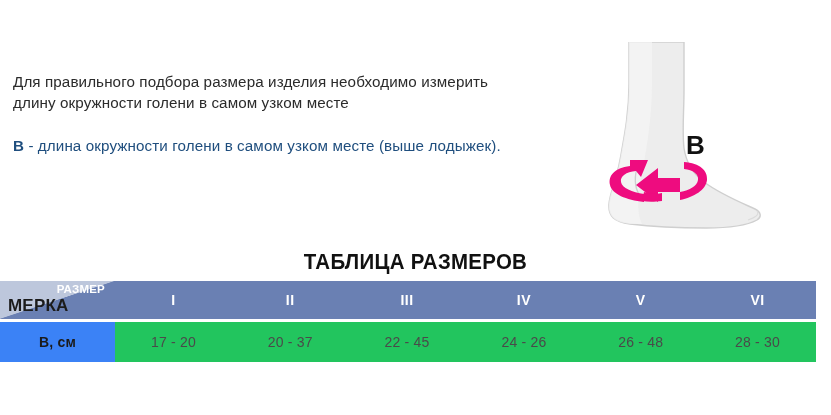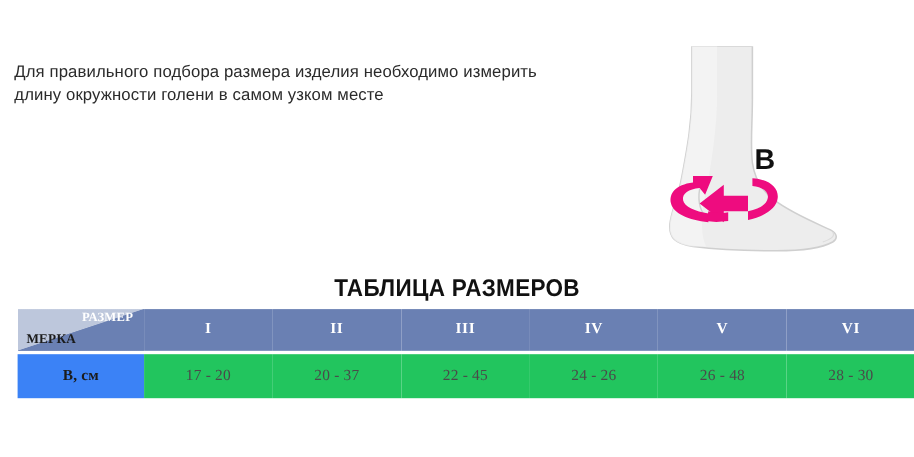--- a/index.html
+++ b/index.html
@@ -13,21 +13,21 @@
     position: relative;
     overflow: hidden;
     font-family: "Liberation Sans", sans-serif;
     -webkit-font-smoothing: antialiased;
   }
 
   
   .instructions {
     position: absolute;
     left: 13px;
-    top: 55px;
+    top: 71px;
     width: 500px;
   }
   .para {
     font-size: 15.2px;
     line-height: 21px;
     color: #2b2b2b;
     margin: 0 0 22px 0;
     letter-spacing: 0.1px;
   }
   .para.blue {
@@ -70,24 +70,23 @@
     font-size: 22px;
     font-weight: bold;
     color: #111111;
     letter-spacing: 0.3px;
     transform: scaleX(0.93);
     transform-origin: center top;
   }
 
   .size-table {
     position: absolute;
-    left: 16px;
+    left: 0;
     top: 281px;
     width: 816px;
-    font-family: Liberation Serif, serif;
   }
   .tbl {
     width: 816px;
     border-collapse: collapse;
     table-layout: fixed;
   }
   .tbl th, .tbl td {
     padding: 0;
     margin: 0;
   }
@@ -98,21 +97,21 @@
     width: 115px;
     height: 38px;
     position: relative;
     background: linear-gradient(to bottom right, #bdc7dc 0%, #bdc7dc 49.3%, #6a80b3 50.2%, #6a80b3 100%);
     overflow: hidden;
   }
   .corner-merka {
     position: absolute;
     left: 8px;
     bottom: 3px;
-    font-size: 12px;
+    font-size: 17px;
     font-weight: bold;
     color: #1b1b1b;
     letter-spacing: 0.2px;
   }
   .corner-razmer {
     position: absolute;
     right: 10px;
     top: 2px;
     font-size: 11.5px;
     font-weight: bold;
@@ -157,20 +156,21 @@
     height: 3px;
     background: #ffffff;
     padding: 0;
   }
 </style>
 </head>
 <body>
 
 <div class="instructions">
   <p class="para">Для правильного подбора размера изделия необходимо измерить длину окружности голени в самом узком месте</p>
+  <p class="para blue"><span class="bold-b">B</span><span> - длина окружности голени в самом узком месте (выше лодыжек).</span></p>
 </div>
 
 <div class="leg-figure">
   <svg width="225" height="215" viewBox="0 0 225 215" xmlns="http://www.w3.org/2000/svg">
 
     <g>
       <path d="M33 0 L33 42 C33 72, 28 96, 24 118
                C20 140, 14 150, 13 162
                C12 174, 18 180, 34 182
                C58 185, 86 186, 110 186

